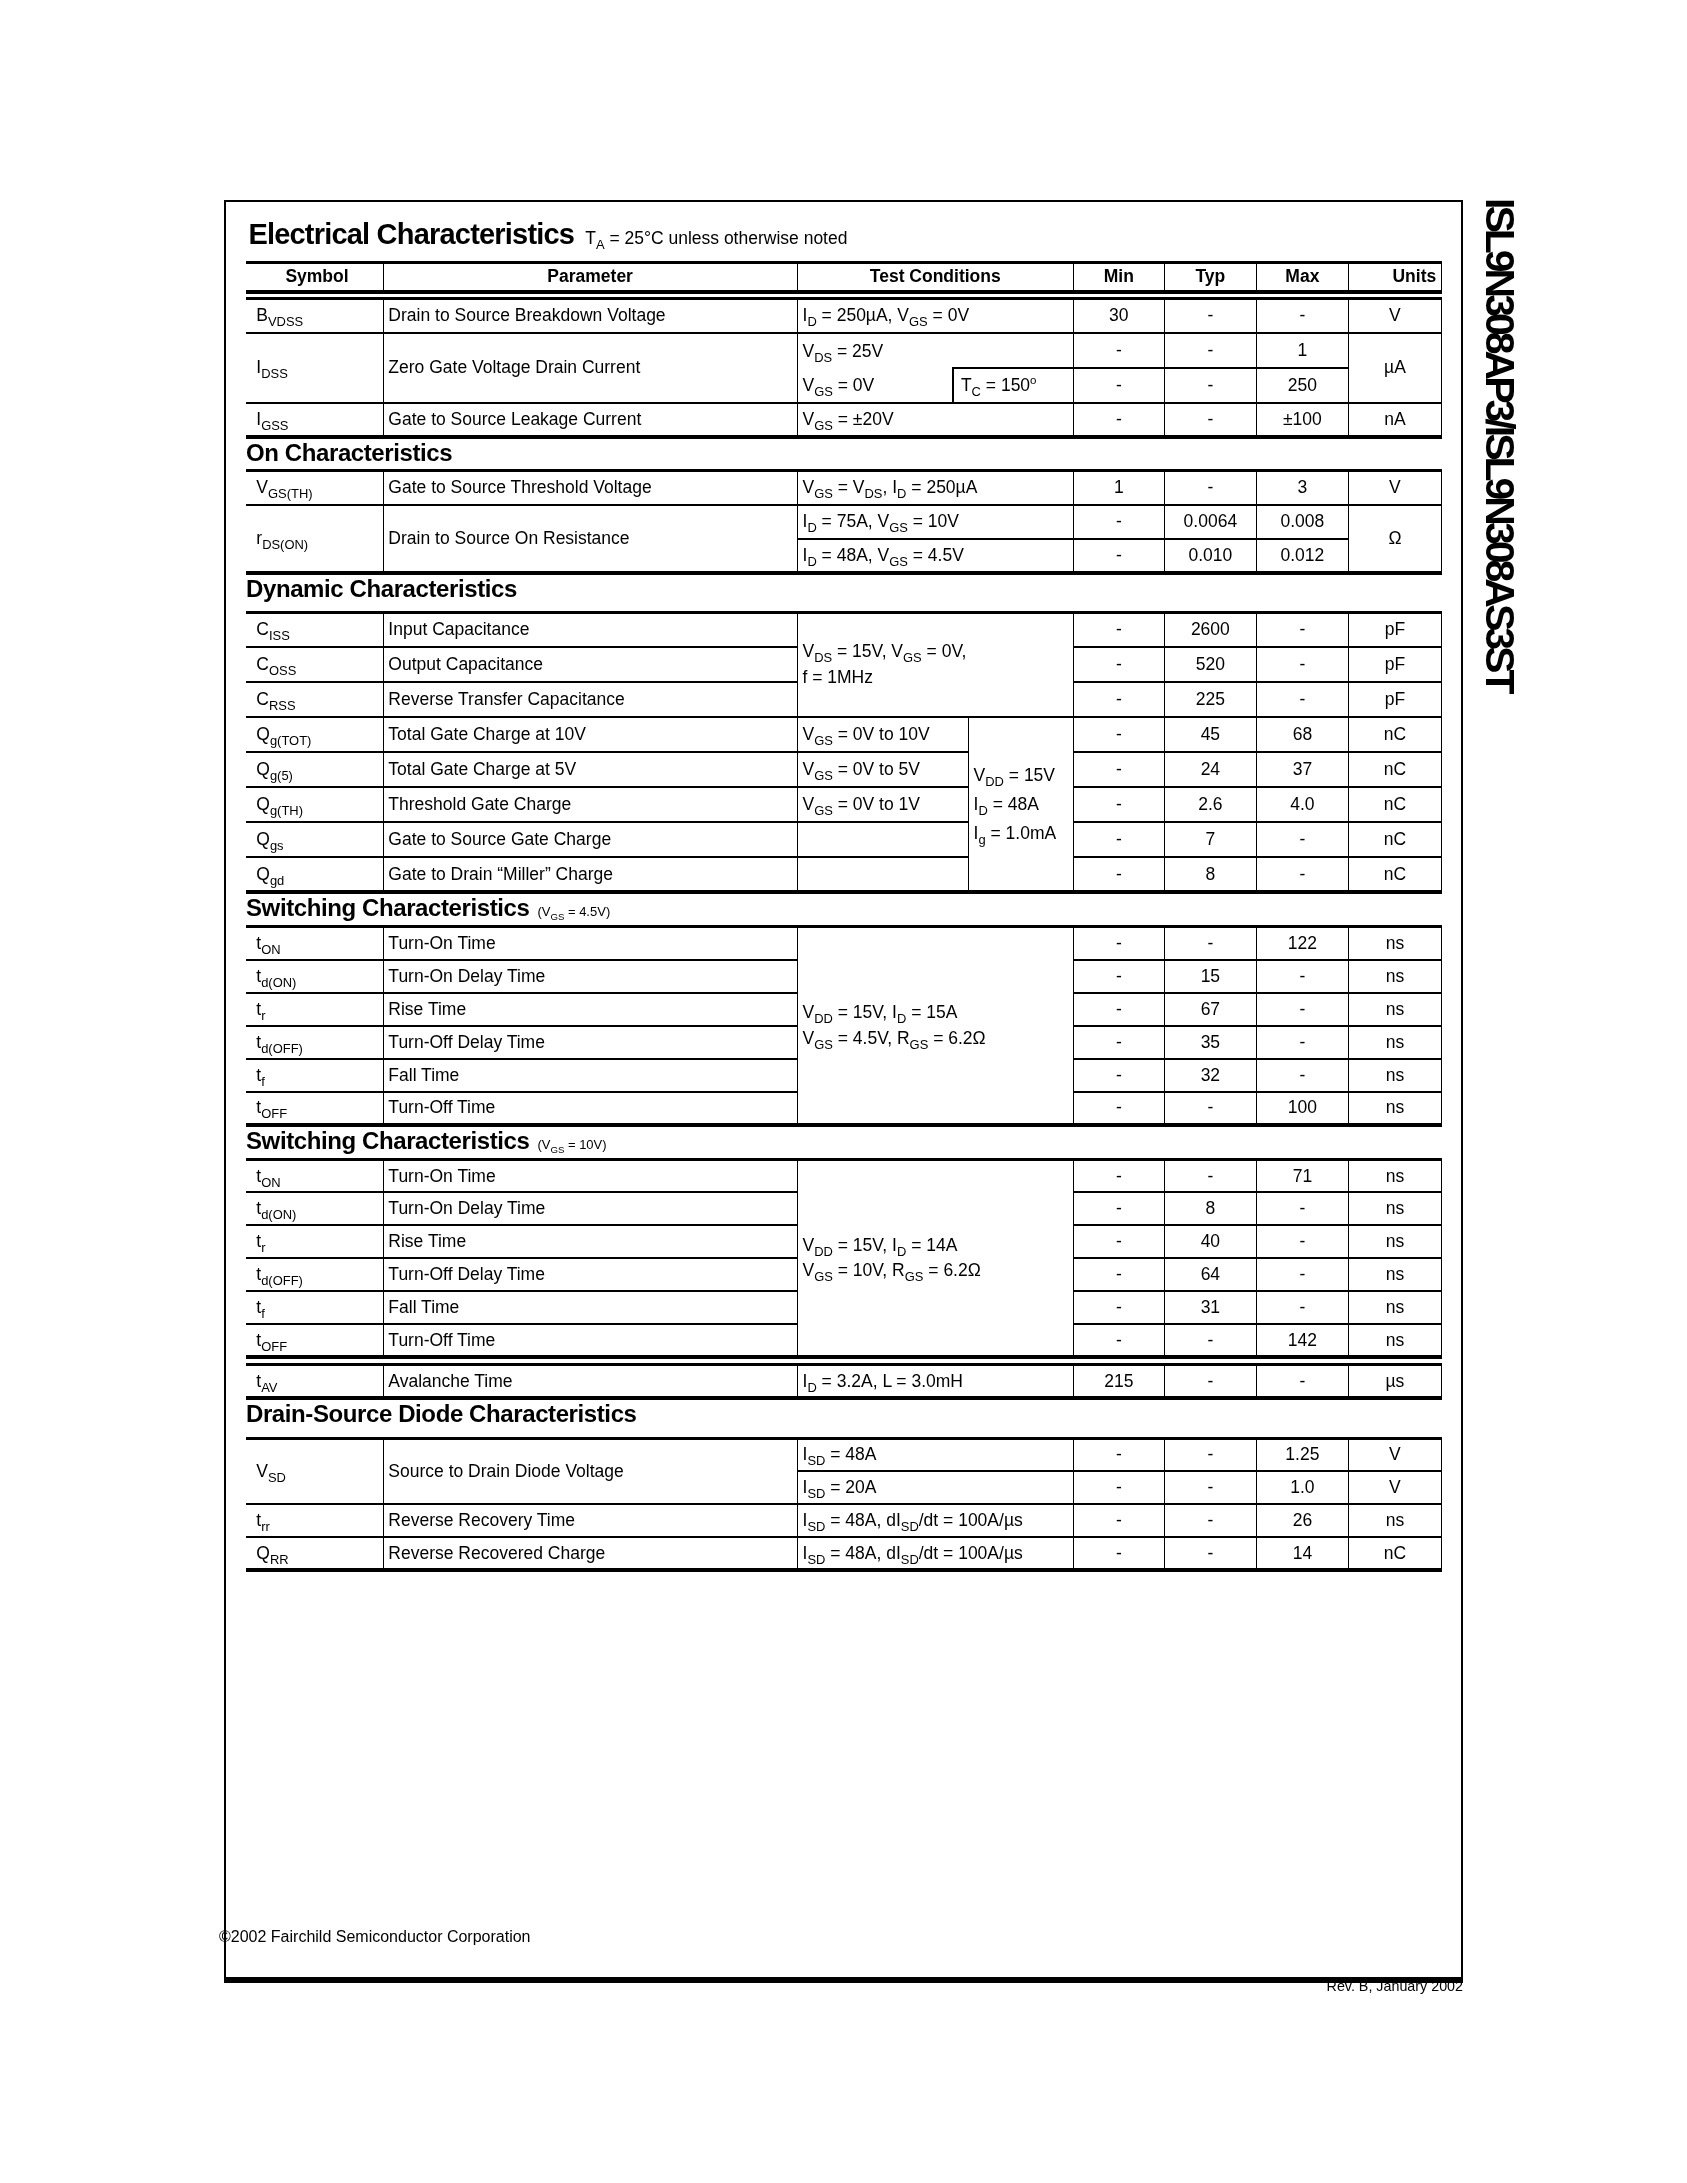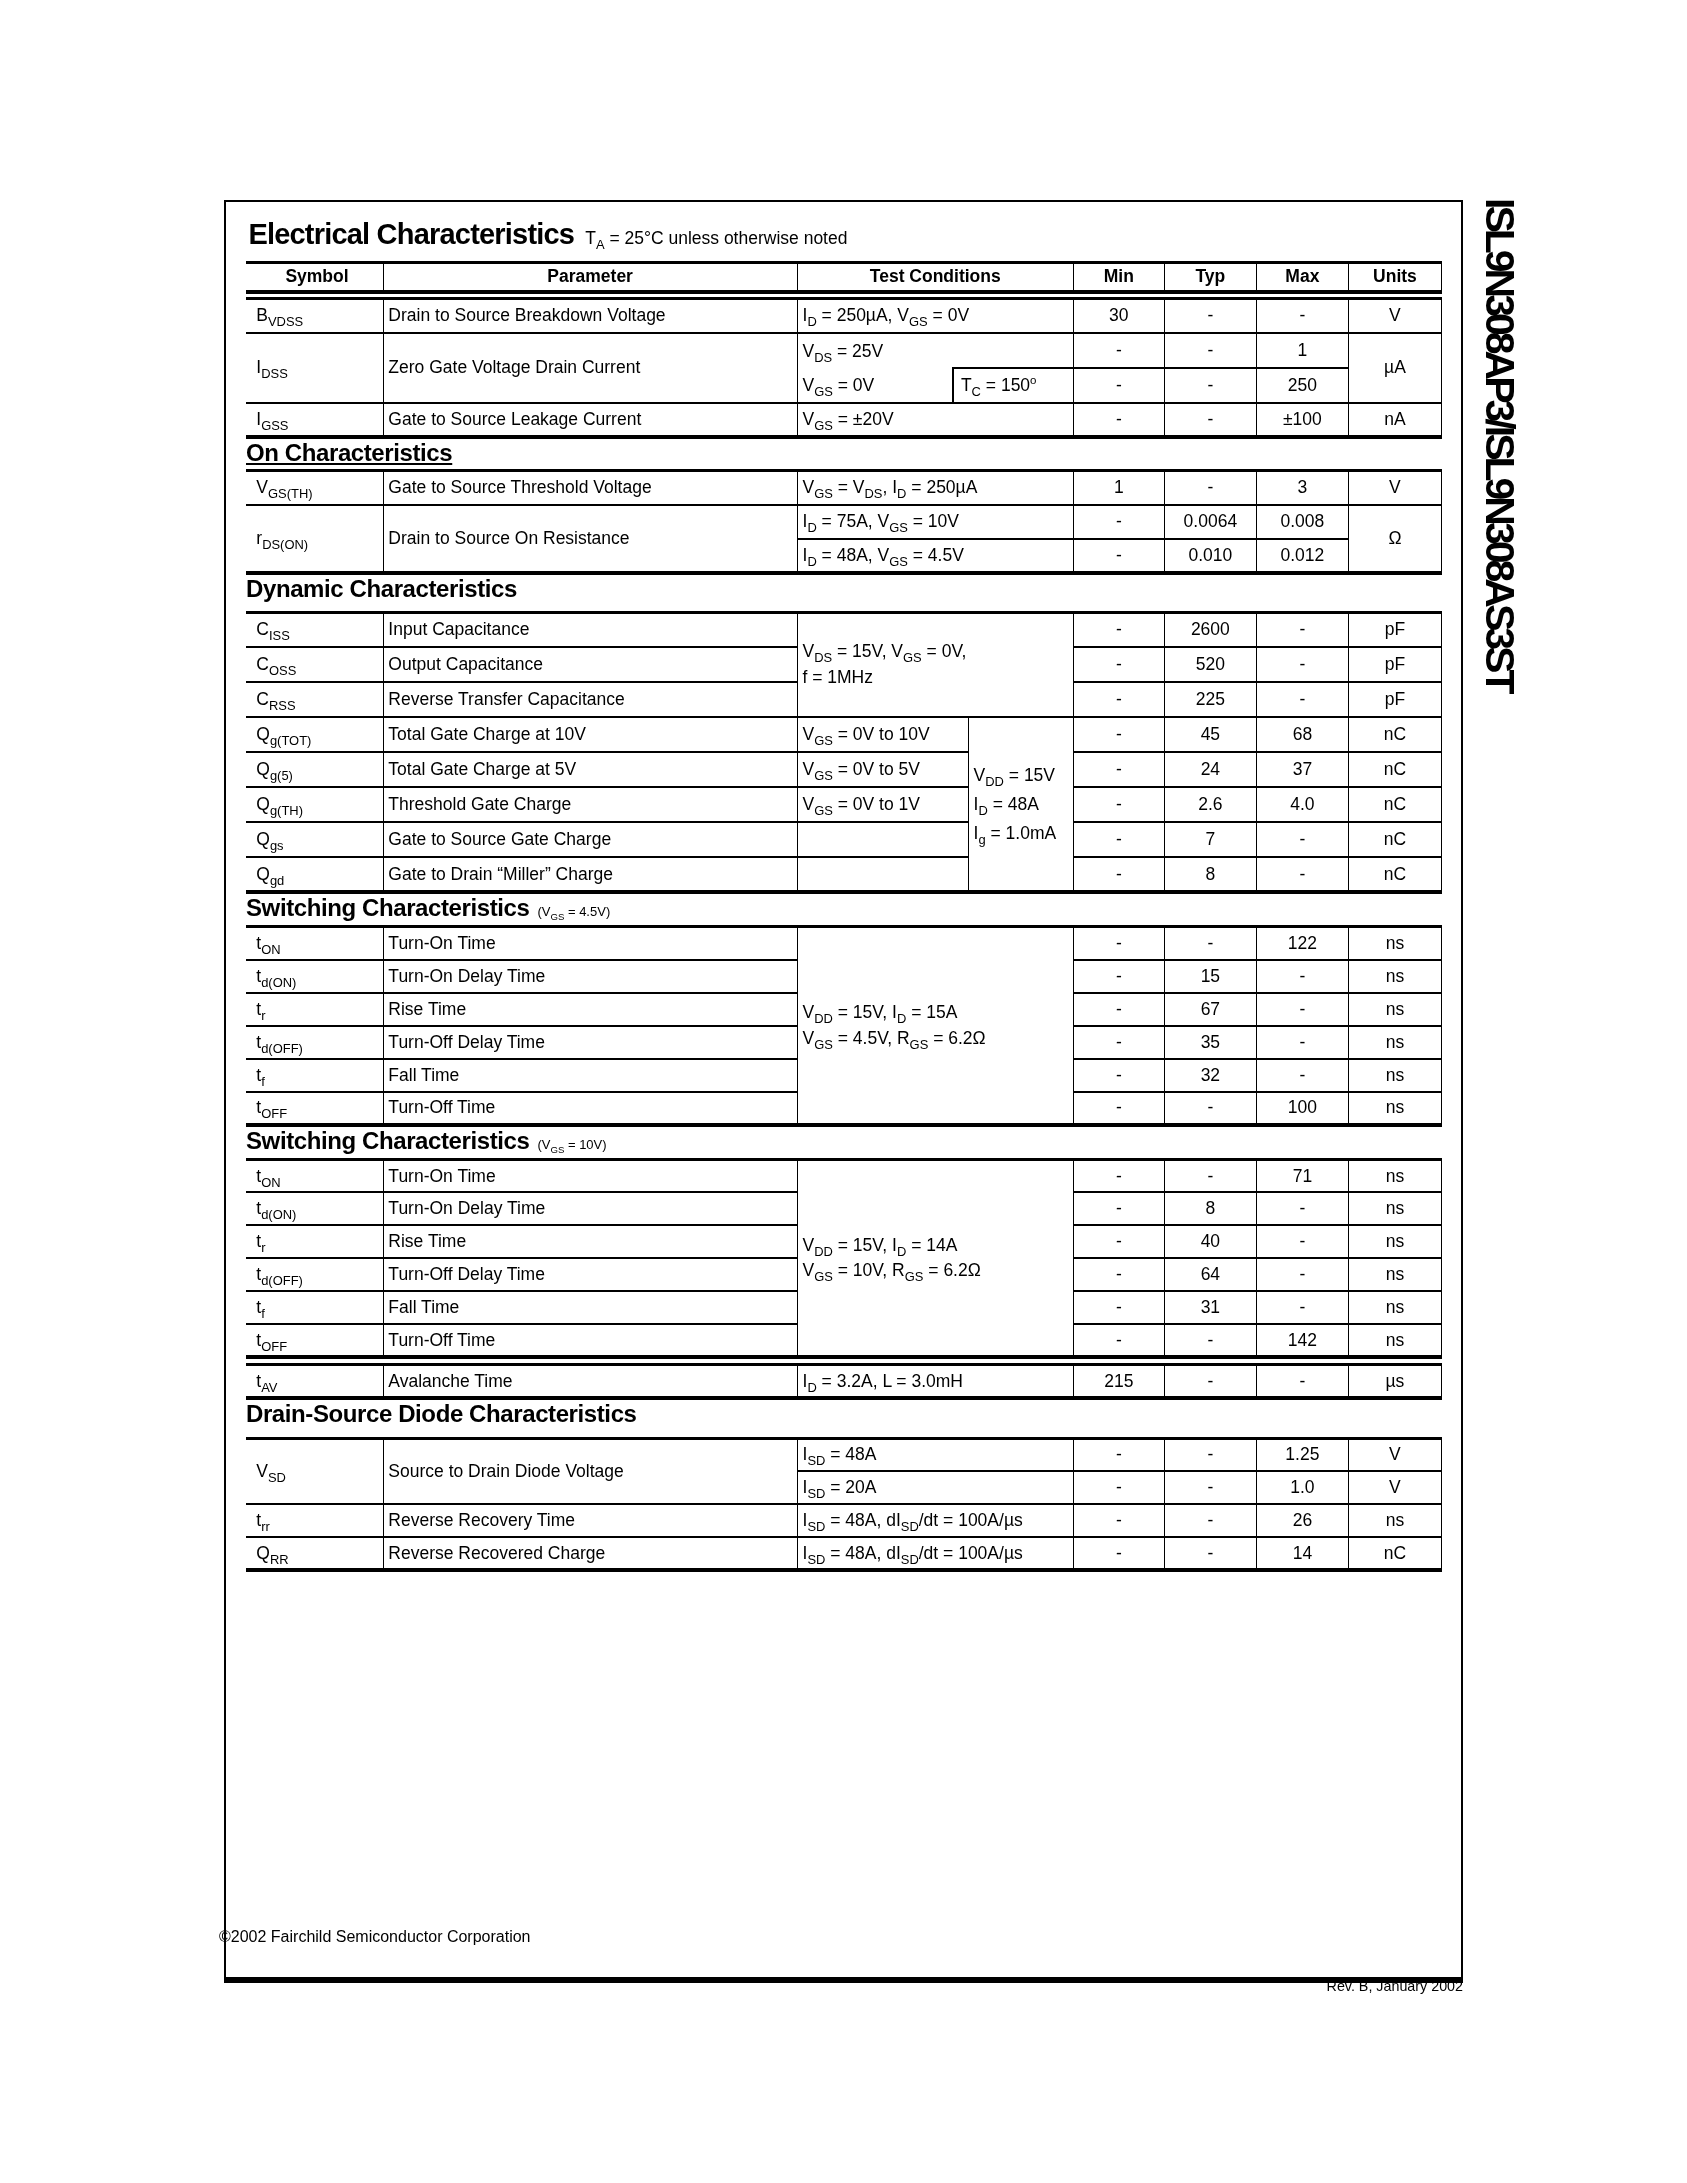--- a/index.html
+++ b/index.html
@@ -21,21 +21,21 @@
   table.spec {
     border-collapse:collapse; table-layout:fixed; width:1196px;
     border-top:3.2px solid #000; border-bottom:4px solid #000;
   }
   .spec td {
     border-left:1.6px solid #000; border-bottom:2.4px solid #000;
     font-size:17.5px; padding:0 4.8px; vertical-align:middle; box-sizing:border-box;
     overflow:hidden; white-space:nowrap;
   }
   .spec td.col1 { border-left:0; padding-left:10.3px; }
-  .spec td:last-child { border-right:1.6px solid #000; }
+  .spec td:last-child { border-right:1.6px solid #000;text-align:right; }
   .spec td.c { text-align:center; padding:0 1.6px; }
   .t-head { border-top:3.2px solid #000; border-bottom:3.2px solid #000; margin-top:9.5px; }
   .t-head td { font-weight:bold; text-align:center; height:30px; border-bottom:0; }
   .t-off td { height:34px; }
   .t-on  td { height:34px; }
   .t-dyn td { height:35px; }
   .t-sw  td { height:33px; }
   .t-uis td { height:33px; }
   .t-dio td { height:33px; }
 
@@ -45,21 +45,21 @@
   .twolines span { display:block; line-height:34px; height:34px; }
   .stack2 span { display:block; line-height:25.4px; }
   .stack3 span { display:block; line-height:29px; }
   td.rel { position:relative; }
   .inset {
     position:absolute; right:0; bottom:0; width:121px; height:35px;
     border-top:2.4px solid #000; border-left:2.4px solid #000; box-sizing:border-box;
     line-height:33px; padding-left:7.1px; font-size:17.5px; background:#fff;
   }
   .h-off { margin:22px 0 0 0; }   .tb-off { margin-top:3.2px; }
-  .h-on  { margin:26px 0 0 0;text-decoration:underline; }   .tb-on  { margin-top:2.4px; }
+  .h-on  { margin:26px 0 0 0; }   .tb-on  { margin-top:2.4px; }
   .h-dyn { margin:23px 0 0 0; }   .tb-dyn { margin-top:8px; }
   .h-sw45{ margin:15px 0 0 0; }   .tb-sw45{ margin-top:3.2px; }
   .h-sw10{ margin:29px 0 0 0; }   .tb-sw10{ margin-top:3.2px; }
   .h-uis { margin:26px 0 0 0; }   .tb-uis { margin-top:4px; }
   .h-dio { margin:24.6px 0 0 0; }   .tb-dio { margin-top:8.7px; }
 
   .side-title {
     position:absolute; left:1468px; top:198px; width:62px; height:715px;
     writing-mode:vertical-rl; font-weight:bold; font-size:41px;
     letter-spacing:-4px; white-space:nowrap; line-height:60px;

